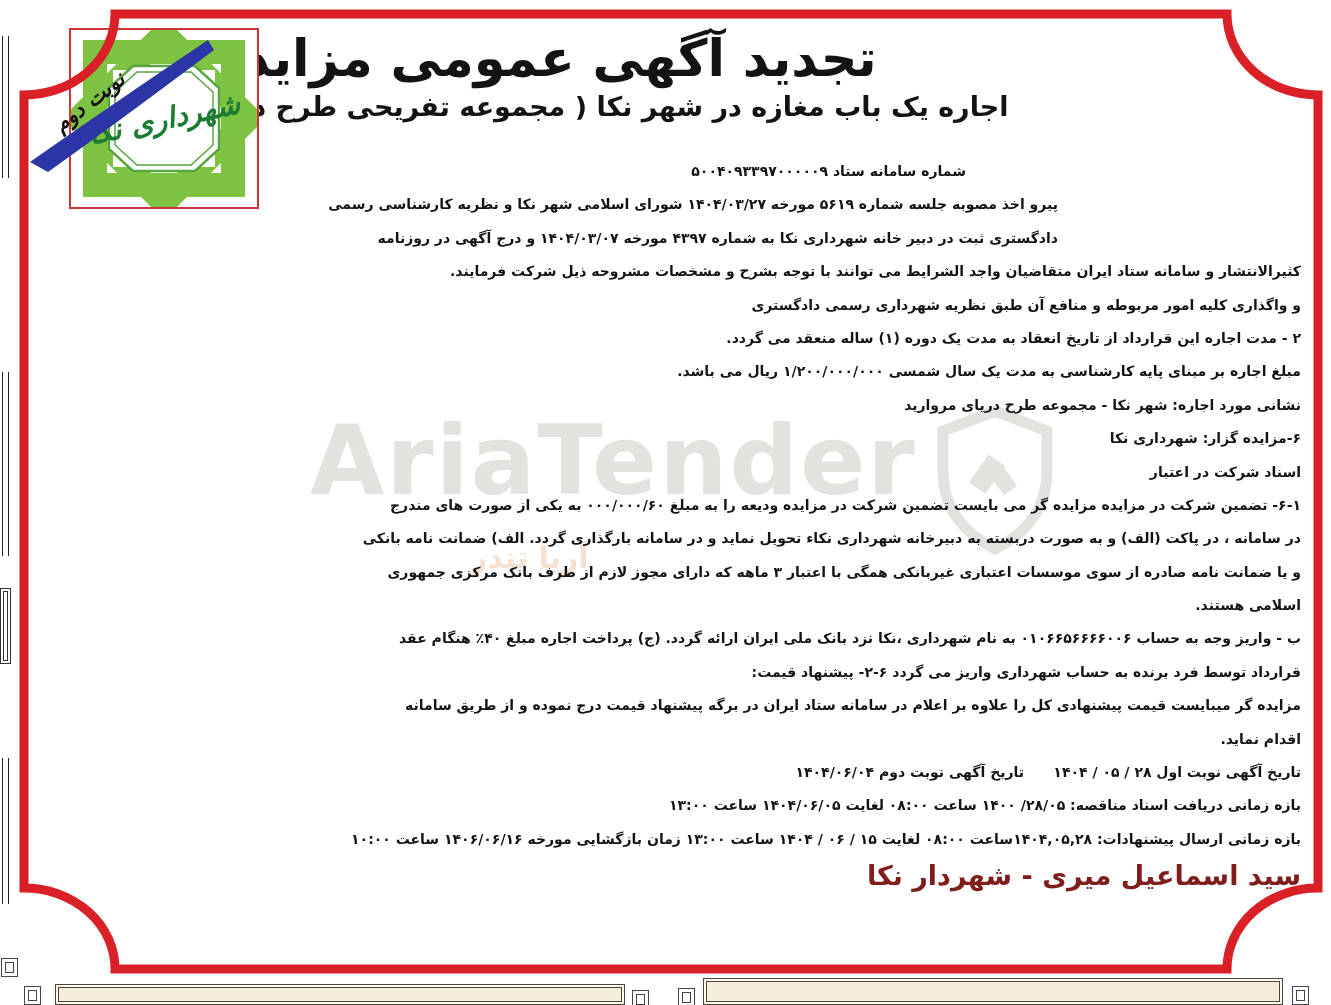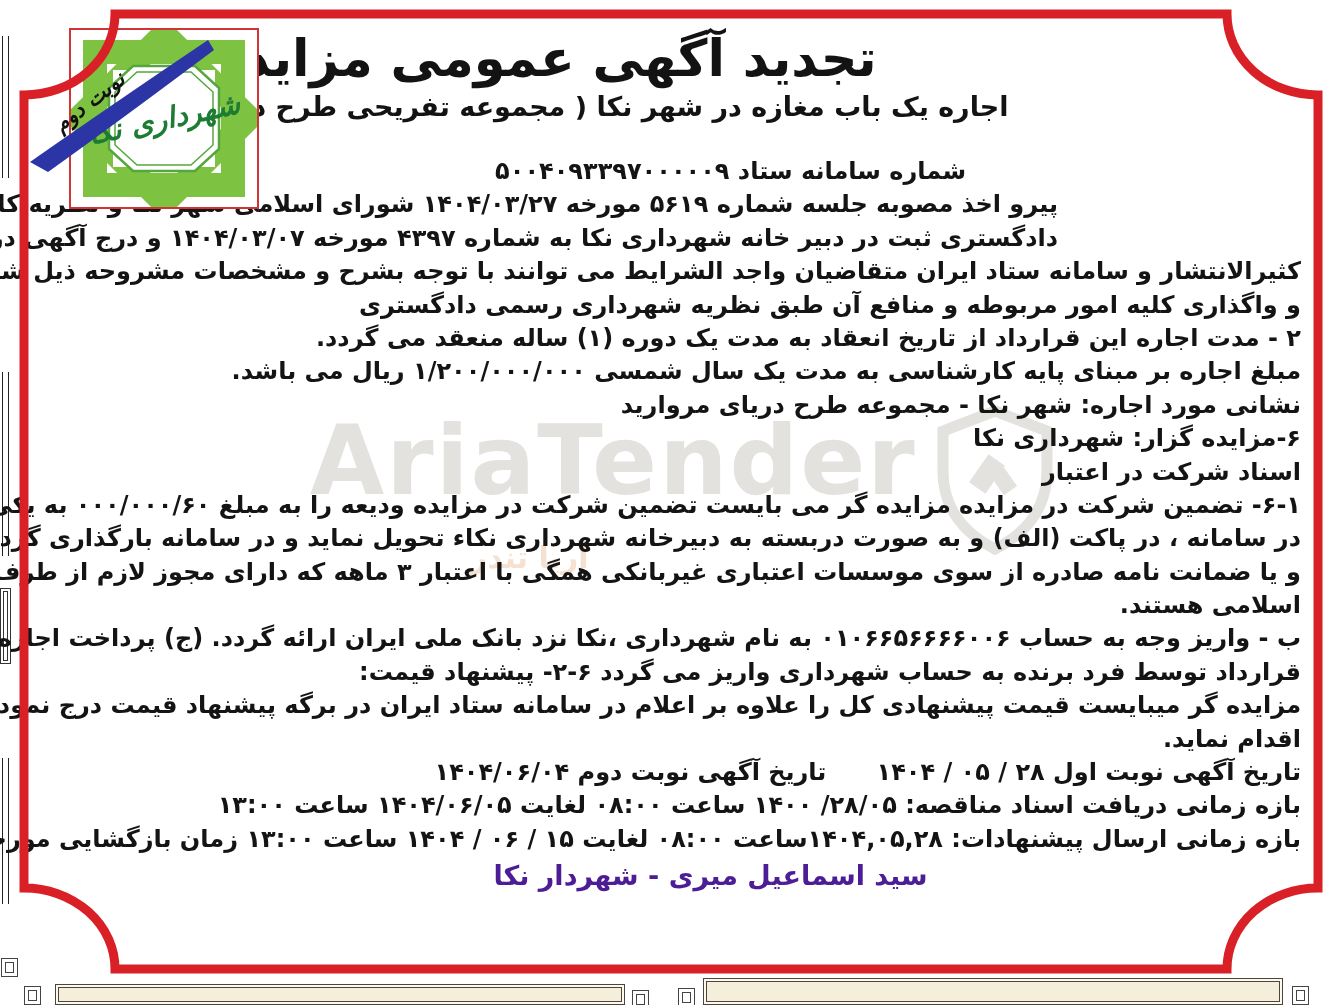--- a/index.html
+++ b/index.html
@@ -13,26 +13,26 @@
                font-size:21px;font-weight:bold;font-style:italic;color:#111;white-space:nowrap;}
   
   .logo{position:absolute;left:69px;top:28px;width:190px;height:181px;background:#fff;
         border:2px solid #d03434;box-sizing:border-box;z-index:3;}
   
   .header{position:absolute;left:40px;top:28px;width:1010px;text-align:center;z-index:2;color:#131313;}
   .title{font-size:51px;font-weight:bold;line-height:1.2;}
   .subtitle{font-size:27px;font-weight:bold;margin-top:2px;}
   
   .content{position:absolute;right:30px;left:30px;top:155px;z-index:2;}
-  .line{height:33.4px;line-height:33.4px;font-size:24px;font-weight:bold;color:#141414;
+  .line{height:33.4px;line-height:33.4px;font-size:14px;font-weight:bold;color:#141414;
         white-space:nowrap;text-align:right;}
   .mr-logo{margin-right:243px;}
   .mr-setad{margin-right:335px;}
-  .sig{margin-top:0;height:40px;line-height:40px;text-align:center;padding-left:90px;
-       font-size:27px;font-weight:bold;color:#4c1d95;}
+  .sig{margin-top:0;height:40px;line-height:40px;text-align:right;padding-left:90px;
+       font-size:27px;font-weight:bold;color:#7f1d1d;}
   
   .wm{position:absolute;left:310px;top:405px;z-index:1;display:flex;align-items:flex-start;gap:8px;}
   .wm-word{font-size:96px;font-weight:bold;letter-spacing:2px;color:#e4e2df;
            font-family:"DejaVu Sans",sans-serif;direction:ltr;}
   .wm-sub{position:absolute;left:470px;top:540px;z-index:1;font-size:30px;font-weight:bold;
           letter-spacing:14px;color:#f2d8c2;opacity:.75;}
   
   .nfrag{position:absolute;z-index:2;}
   .dline{width:5px;border-left:1px solid #222;border-right:1px solid #222;}
   .nest{width:9px;border:1px solid #333;box-shadow:inset 0 0 0 2px #fff,inset 0 0 0 3px #333;}

